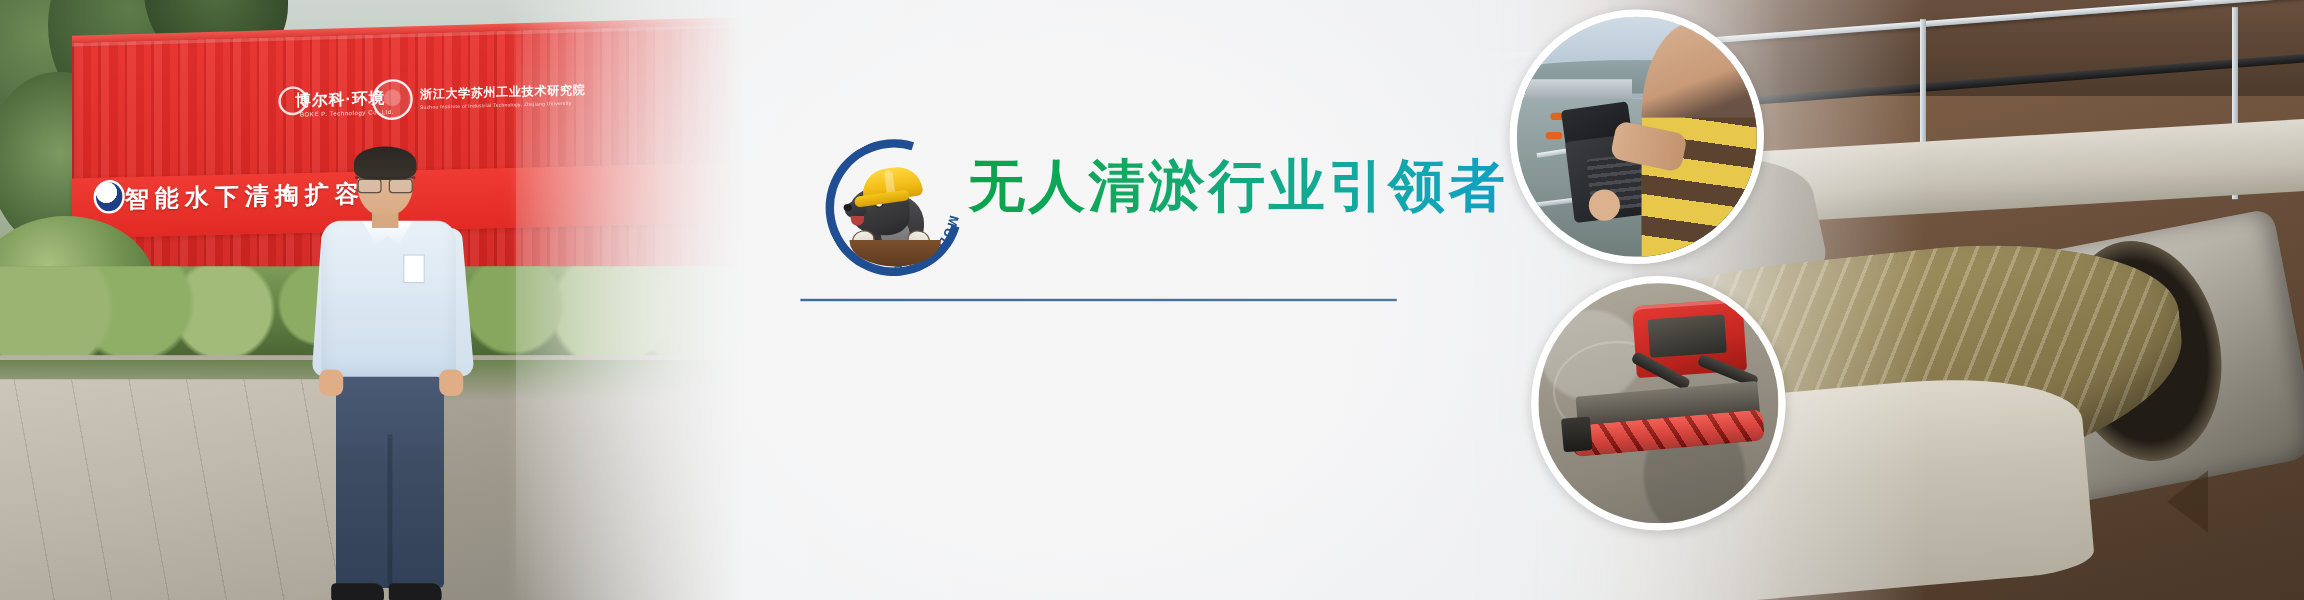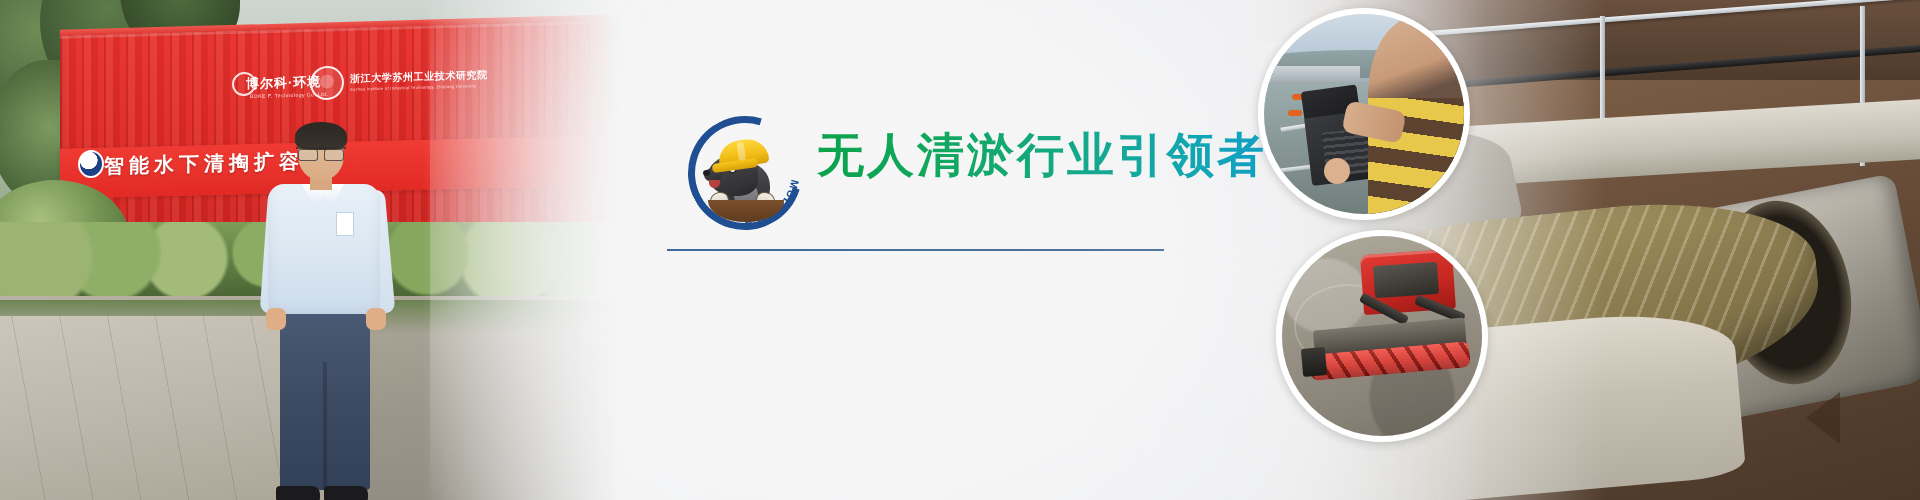--- a/index.html
+++ b/index.html
@@ -490,21 +490,21 @@
   .mole-paw.l { left: 4px; transform: rotate(-14deg); }
   .mole-paw.r { left: 50px; transform: rotate(14deg); }
   .mole-mound {
     position: absolute; left: 2px; top: 66px; width: 76px; height: 22px;
     border-radius: 0 0 40px 40px / 0 0 22px 22px;
     background: linear-gradient(180deg,#7b4f2c 0%,#5f3b1f 100%);
   }
 
   .headline {
     position: absolute;
-    left: 157px; top: 28px;
+    left: 147px; top: 28px;
     font-size: 47px;
     font-weight: 700;
     letter-spacing: 3px;
     white-space: nowrap;
     background: linear-gradient(90deg,#0aa34a 0%,#12a862 30%,#14a98f 62%,#12a6b4 85%,#119fc4 100%);
     -webkit-background-clip: text;
             background-clip: text;
     color: transparent;
     -webkit-text-fill-color: transparent;
   }

